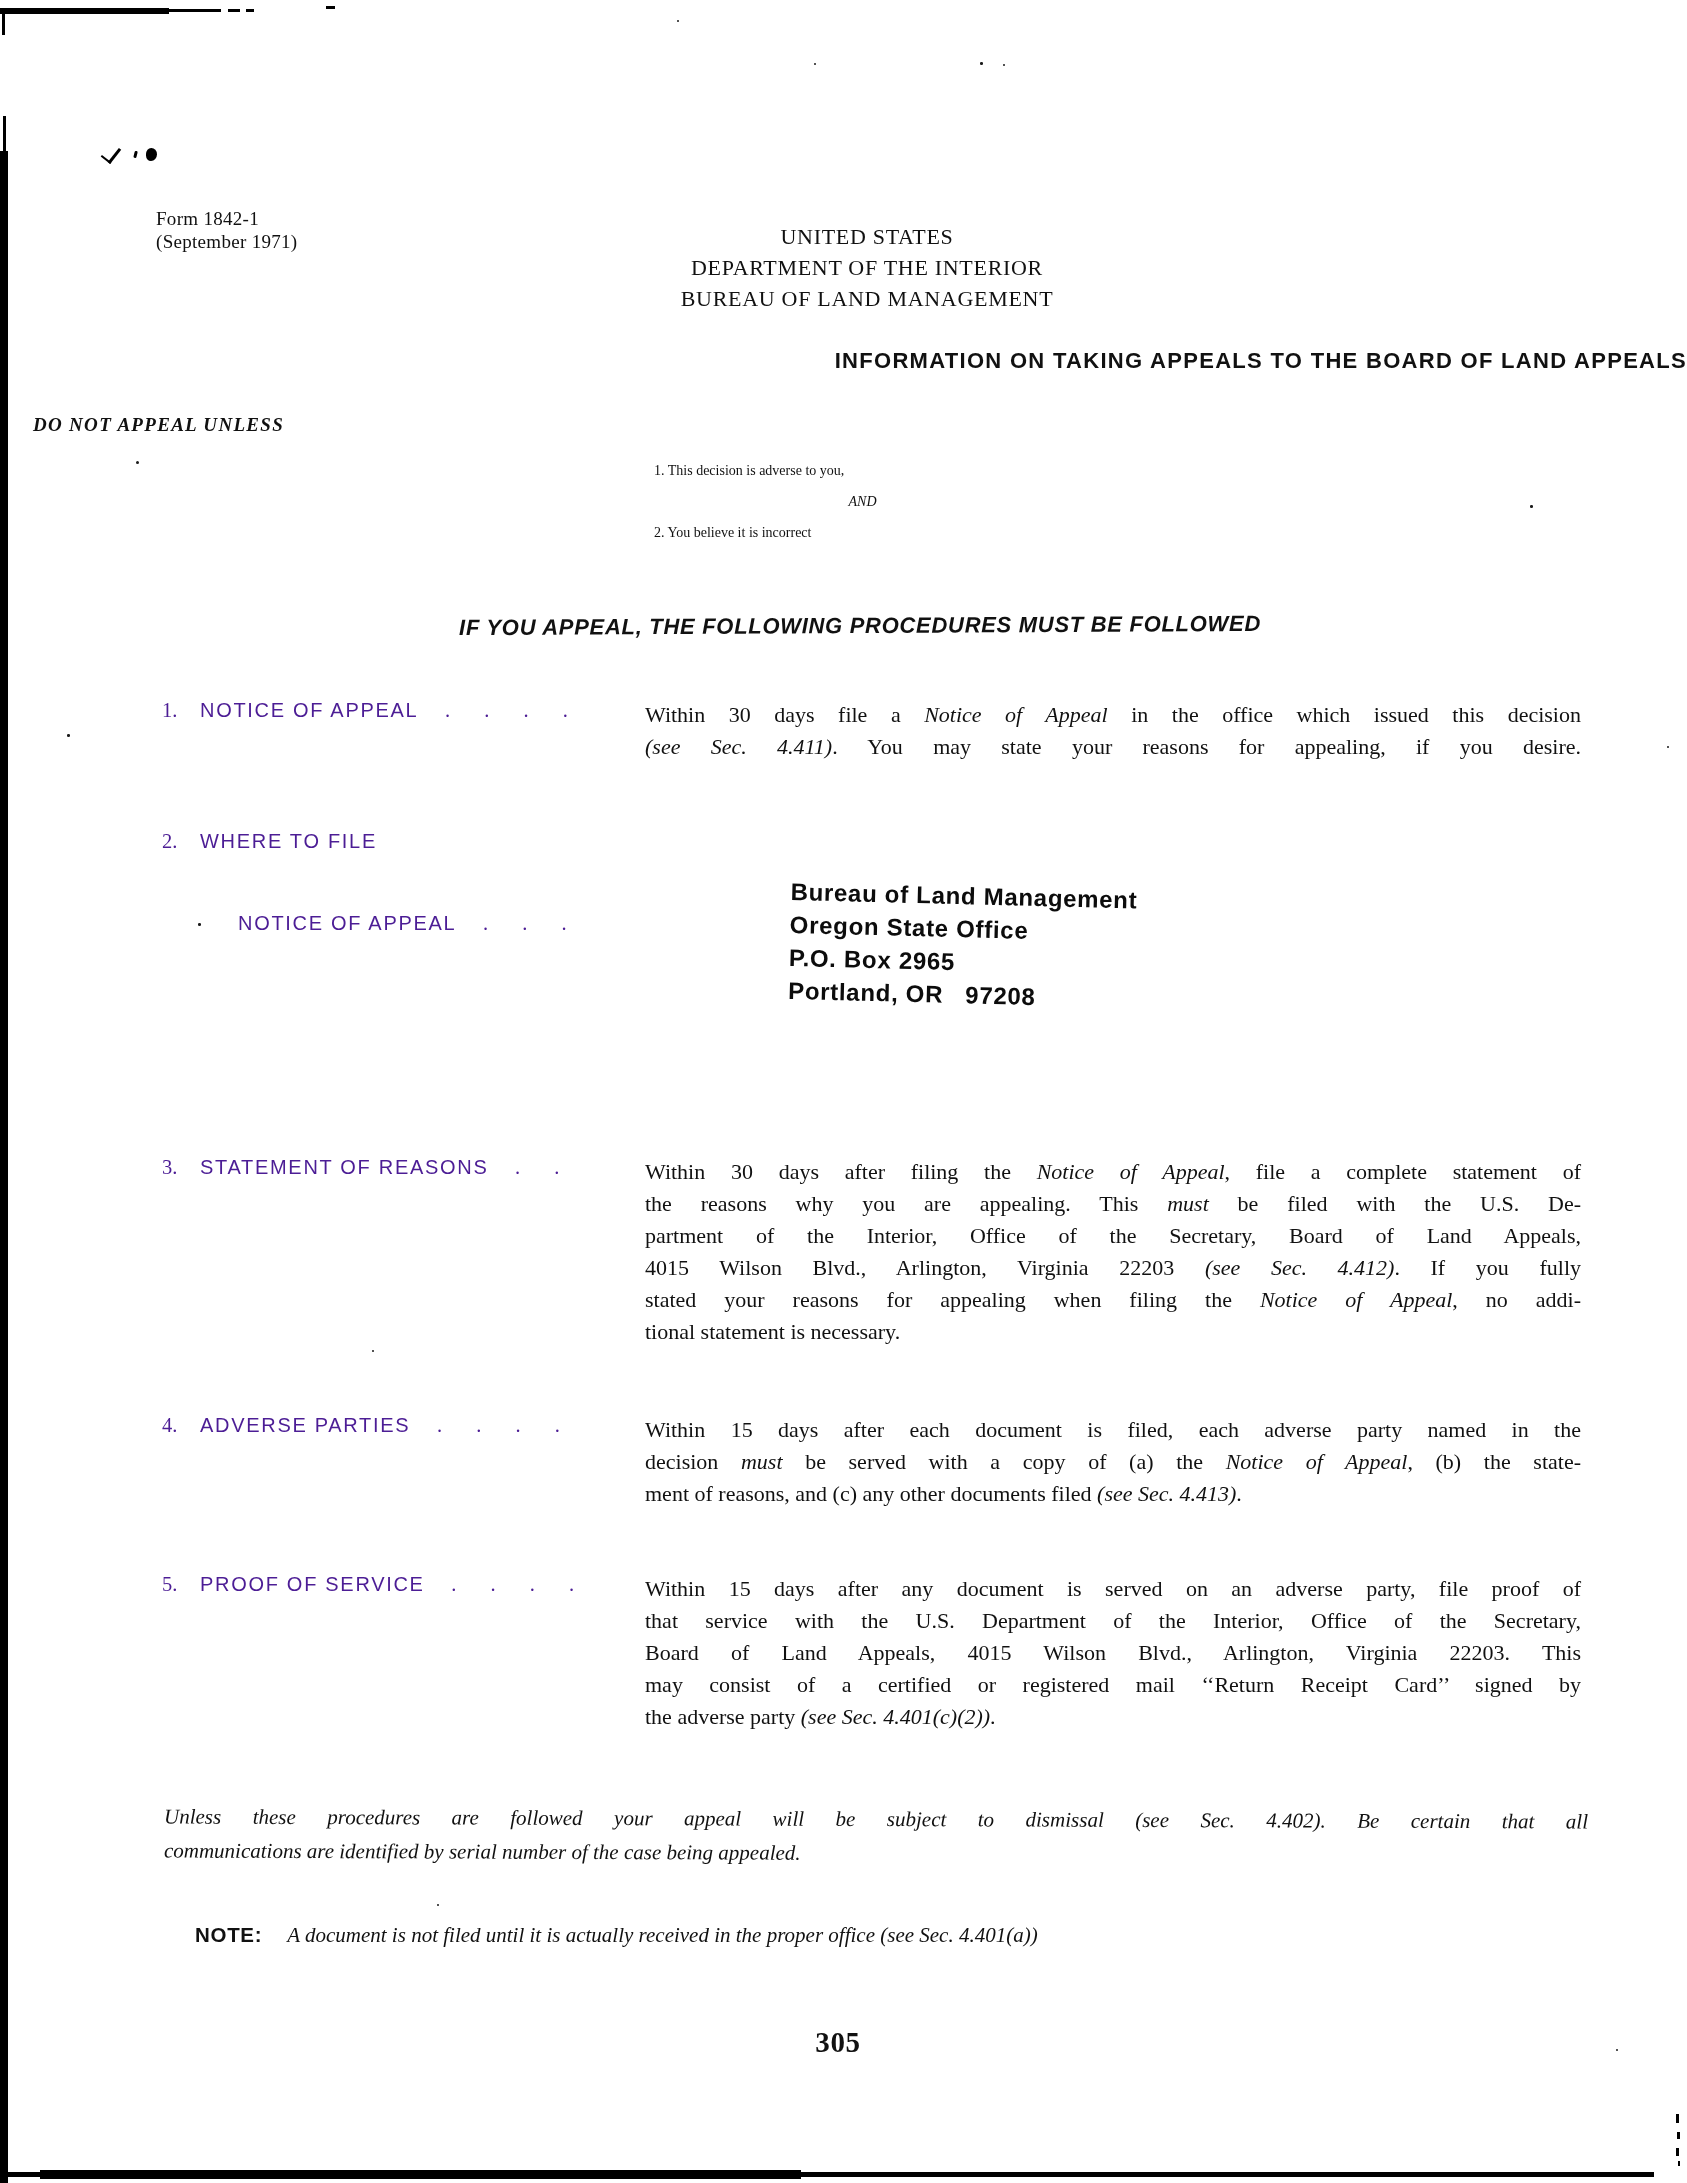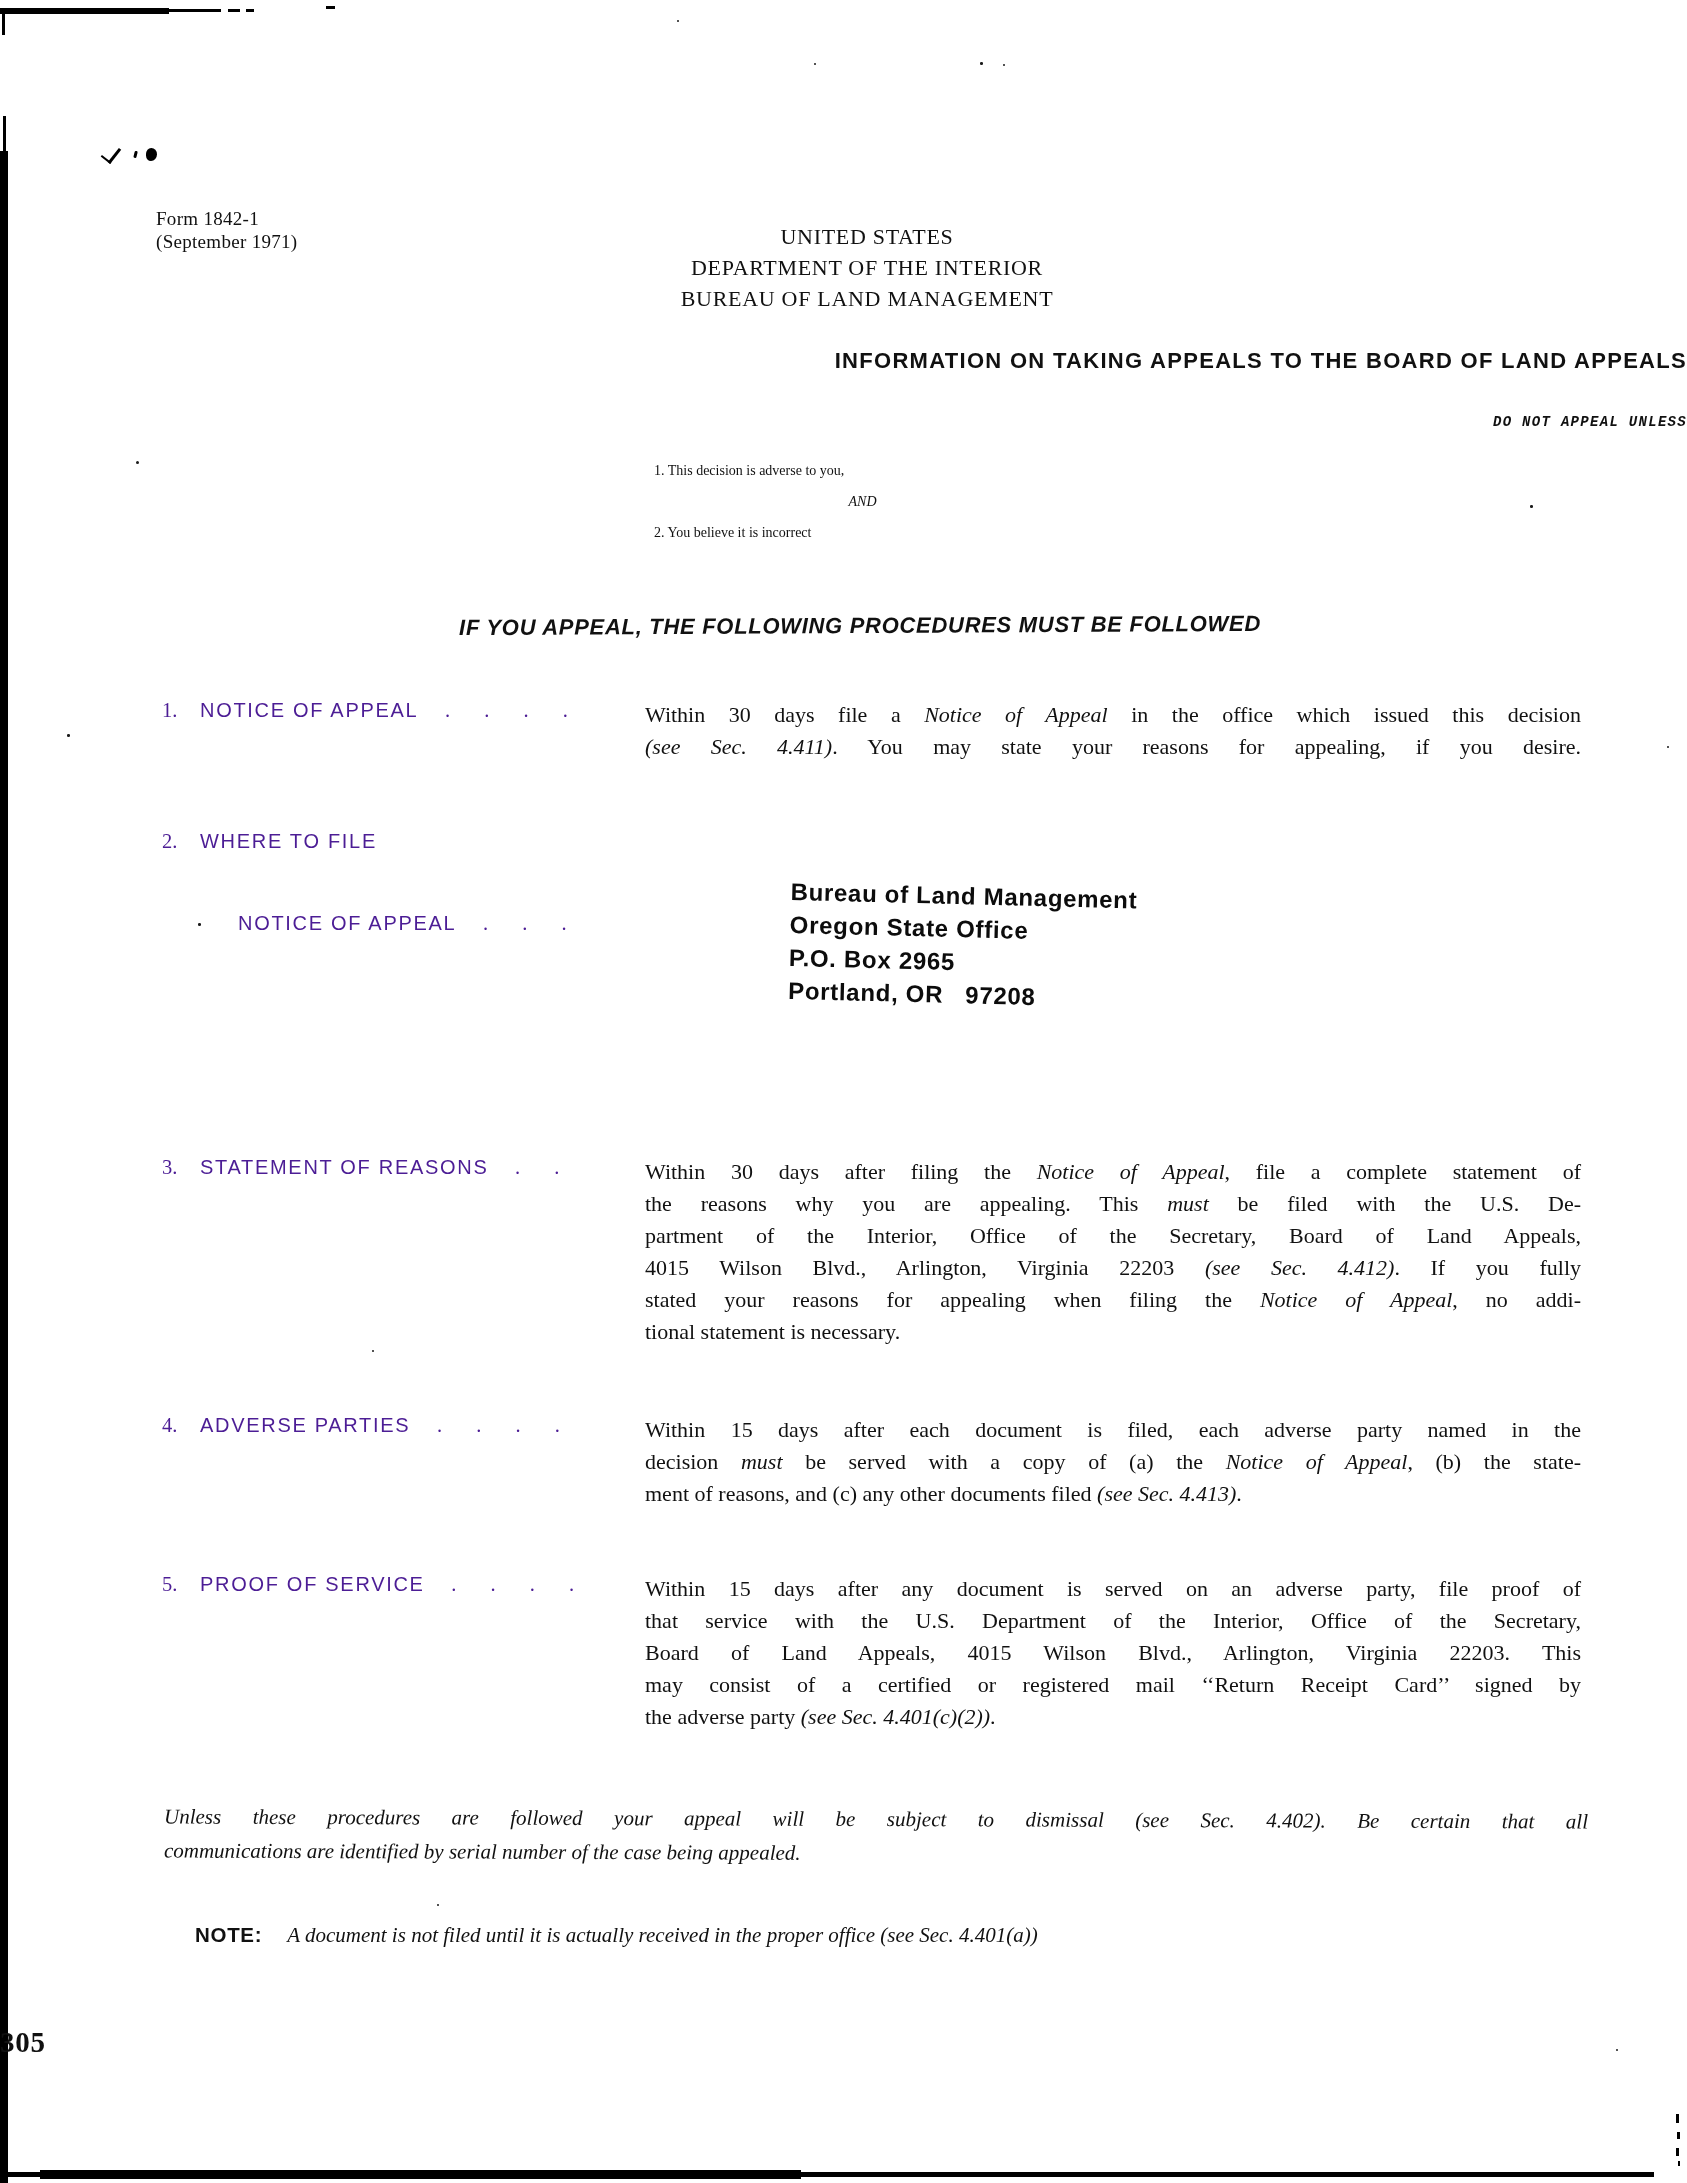--- a/index.html
+++ b/index.html
@@ -5,22 +5,22 @@
   html,body{margin:0;padding:0;background:#e8e8e8;}
   .page{position:relative;width:1687px;height:2183px;background:#ffffff;overflow:hidden;
         color:#111;font-family:"Liberation Serif",serif;}
   .abs{position:absolute;}
 
   
   .form-id{left:156px;top:208px;font-size:19px;line-height:22.5px;letter-spacing:0.3px;}
   .agency{left:40px;top:221px;width:1654px;text-align:center;font-size:22px;line-height:31px;letter-spacing:0.7px;}
   .doc-title{left:33px;top:348px;width:1654px;text-align:right;font-family:"Liberation Sans",sans-serif;
              font-weight:700;font-size:22px;letter-spacing:1.3px;}
-  .dna-head{left:33px;top:414px;width:1654px;text-align:right;font-family:Liberation Mono, monospace;
-            font-style:italic;font-weight:700;font-size:14px;letter-spacing:1.3px;}
+  .dna-head{left:33px;top:414px;width:1654px;text-align:left;font-family:Liberation Serif, serif;
+            font-style:italic;font-weight:700;font-size:19px;letter-spacing:1.3px;}
   .dna-block{left:654px;top:455px;width:417px;font-size:14px;line-height:31px;}
   .dna-and{text-align:center;font-style:italic;}
   .proc-head{left:33px;top:613px;width:1654px;text-align:center;font-family:"Liberation Sans",sans-serif;
              font-style:italic;font-weight:700;font-size:22px;letter-spacing:0.7px;transform:rotate(-.3deg);}
 
   
   .item-row{left:162px;font-family:"Liberation Sans",sans-serif;font-size:20px;letter-spacing:1.7px;
             color:#4c1d95;white-space:nowrap;}
   .item-row .num{display:inline-block;width:38px;letter-spacing:0;font-family:"Liberation Serif",serif;font-size:20.5px;}
   .leader{font-family:"Liberation Serif",serif;letter-spacing:0;word-spacing:29px;margin-left:26.5px;font-size:20.5px;}
@@ -33,21 +33,21 @@
   .stamp{left:791px;top:875px;font-family:"Liberation Sans",sans-serif;font-weight:700;
          font-size:24px;line-height:33px;letter-spacing:0.7px;color:#0c0c0c;
          transform:rotate(1.4deg);transform-origin:left top;}
   .stamp div{white-space:pre;}
 
   
   .dismissal{left:164px;top:1802px;width:1424px;font-style:italic;font-size:21px;line-height:34px;transform:rotate(.2deg);}
   .note-row{left:164px;top:1923px;font-size:21px;white-space:nowrap;}
   .note-label{font-family:"Liberation Sans",sans-serif;font-weight:700;font-size:20.5px;letter-spacing:0.7px;margin-left:31px;}
   .note-text{font-style:italic;margin-left:25px;}
-  .pageno{left:0;top:2026px;width:1676px;text-align:left;font-weight:700;font-size:29px;letter-spacing:0.7px;}
+  .pageno{left:0;top:2026px;width:1676px;text-align:center;font-weight:700;font-size:29px;letter-spacing:0.7px;}
 
   
   .bar{position:absolute;background:#000;}
   .speck{position:absolute;background:#1a1a1a;border-radius:50%;}
   .check{position:absolute;left:105px;top:144px;width:8.6px;height:16px;
          border-right:3.3px solid #000;border-bottom:2.6px solid #000;transform:rotate(38deg);}
   .tick{position:absolute;left:134px;top:151px;width:3.3px;height:7.3px;background:#000;border-radius:1.3px;transform:rotate(14deg);}
   .blob{position:absolute;left:146px;top:148px;width:11.2px;height:12.6px;background:#000;border-radius:48% 52% 55% 45%;}
 </style>
 </head>

